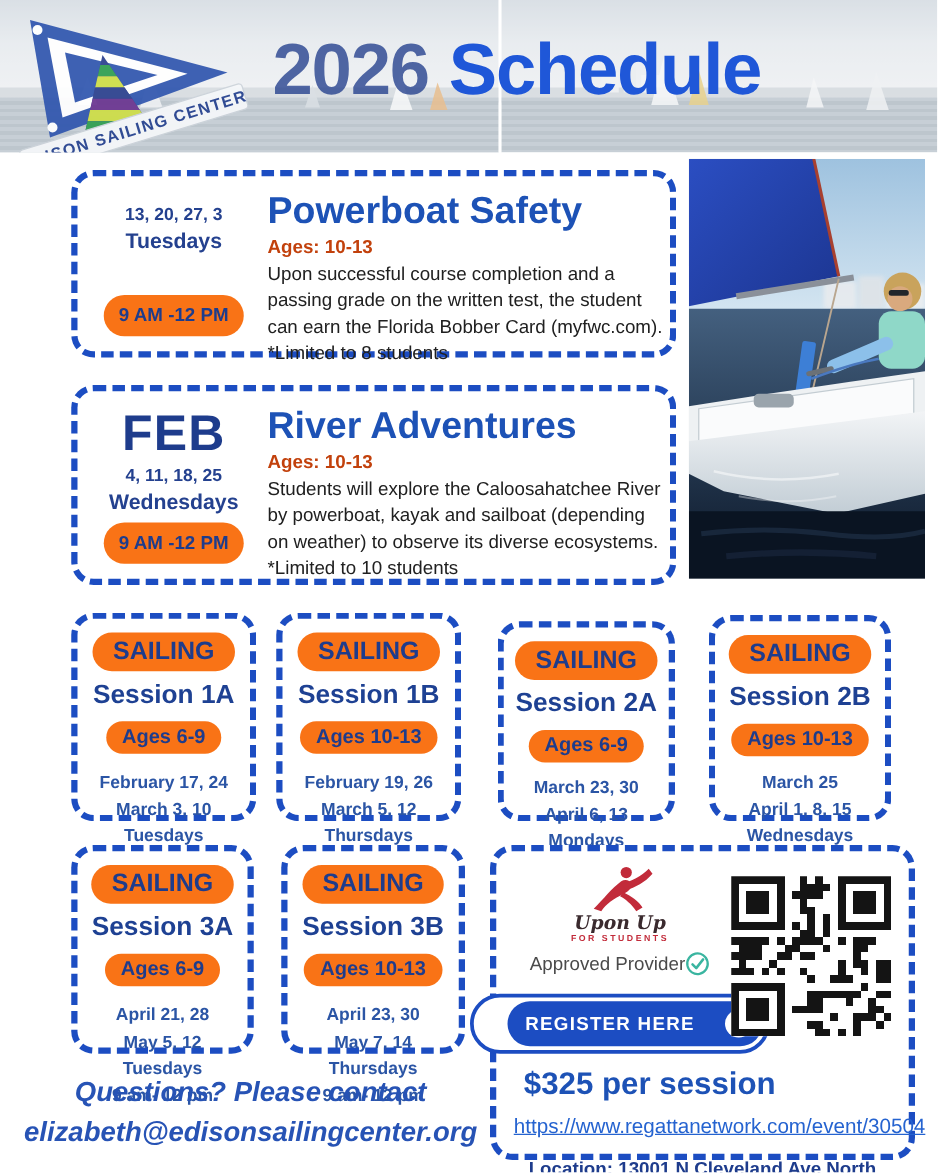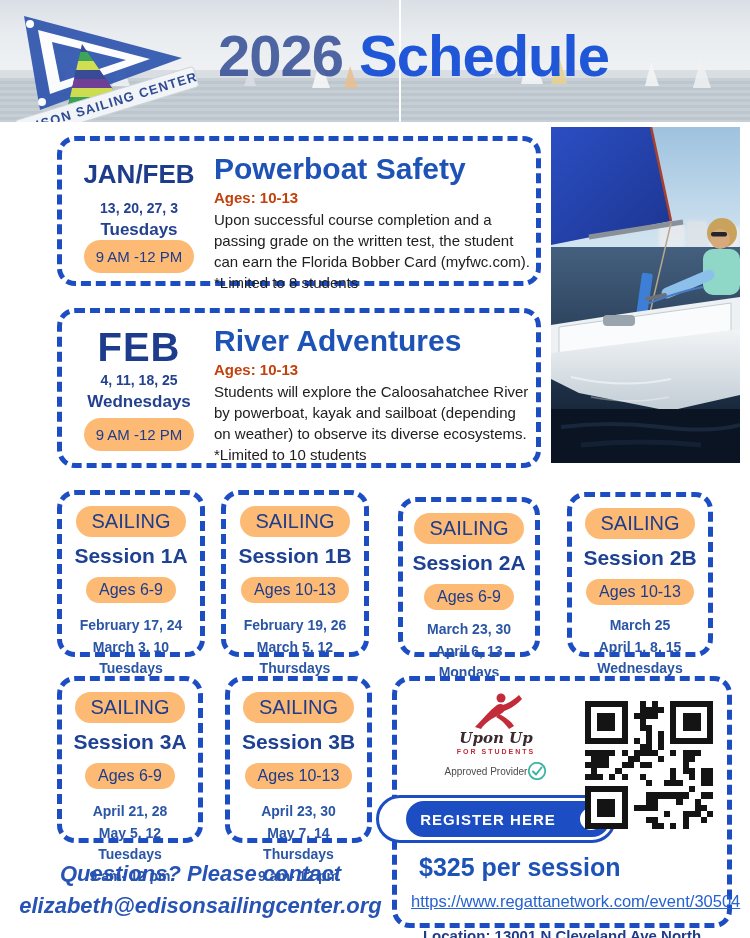--- a/index.html
+++ b/index.html
@@ -28,21 +28,21 @@
   
   .dcard { position:absolute; border:5px dashed #1c4dc2; border-radius:18px; background:#fff; }
 
   
   .program { display:flex; padding:12px 16px 12px 14px; }
   .program .left { width:126px; min-width:126px; display:flex; flex-direction:column; align-items:center; text-align:center; }
   .month-sm { font-size:26px; font-weight:bold; color:#1e3c8c; margin-top:6px; }
   .month-lg { font-size:40px; font-weight:bold; color:#1e3c8c; letter-spacing:1px; }
   .pdates { font-size:14px; font-weight:bold; color:#24418f; margin-top:10px; }
   .pday   { font-size:17px; font-weight:bold; color:#24418f; margin-top:4px; }
-  .pill { background:#fdba74; color:#1e3c8c; font-weight:normal; border-radius:999px; }
+  .pill { background:#f97316; color:#1e3c8c; font-weight:bold; border-radius:999px; }
   .time-pill { margin-top:auto; font-size:15px; padding:8px 12px; white-space:nowrap; }
   .program .right { padding-left:12px; }
   .ptitle { font-size:30px; font-weight:bold; color:#1d52b6; line-height:1.05; margin-bottom:4px; }
   .pages  { font-size:15px; font-weight:bold; color:#c2410c; margin-bottom:3px; }
   .pline  { font-size:15px; color:#202020; line-height:1.42; white-space:nowrap; }
 
   
   .side-photo { position:absolute; left:551px; top:127px; width:189px; height:336px; overflow:hidden; }
 
   
@@ -52,21 +52,21 @@
   .s-ages  { font-size:16px; padding:4px 13px; margin-top:9px; }
   .s-lines { margin-top:12px; font-size:14px; font-weight:bold; color:#2b55a5; line-height:1.55; }
 
   
   .reg { padding:12px 14px; }
   .reg-top { display:flex; }
   .reg-top-left { width:170px; display:flex; flex-direction:column; align-items:center; }
   .stepup-script { font-family:"DejaVu Serif", serif; font-style:italic; font-weight:bold;
                    font-size:15px; color:#3a2a2e; margin-top:-2px; }
   .stepup-sub { font-size:7px; letter-spacing:2px; color:#c22b3a; font-weight:bold; margin-top:1px; }
-  .approved { display:flex; align-items:center; gap:0; margin-top:6px; font-size:10px; color:#4a4a4a;justify-content:flex-end; }
+  .approved { display:flex; align-items:center; gap:0; margin-top:6px; font-size:15px; color:#4a4a4a;justify-content:flex-end; }
   .reg-btn { margin-top:14px; border:3px solid #1c4dc2; background:#fff; border-radius:999px; padding:3px; cursor:pointer; }
   .reg-btn-inner { background:#1c4dc2; border-radius:999px; display:flex; align-items:center; gap:24px; padding:7px 8px 7px 14px;margin-left:24px; }
   .reg-btn-label { color:#fff; font-weight:bold; font-size:15px; letter-spacing:1px; white-space:nowrap; }
   .reg-arrow { width:22px; height:22px; border-radius:50%; background:#fff; color:#1c4dc2;
                display:flex; align-items:center; justify-content:center; font-weight:bold; font-size:16px; line-height:1; }
   .qr-wrap { margin-left:auto; margin-top:8px; width:128px; height:128px; background:#fff; }
   .price { font-size:25px; font-weight:bold; color:#1d52b6; margin:10px 0 0 8px; }
   .reg-link { display:block; font-size:16.5px; color:#2563d0; text-decoration:underline; margin-top:10px; white-space:nowrap; }
   .reg-loc { margin-top:14px; text-align:center; font-size:15px; font-weight:bold; color:#1e3c8c; line-height:1.5; }
 
@@ -142,21 +142,20 @@
     </svg>
 
     <div class="flyer-title">
       <span class="year">2026</span>
       <span class="word">Schedule</span>
     </div>
   </div>
 
   <div class="dcard program" style="left:57px; top:136px; width:484px; height:150px;">
     <div class="left">
-      <div class="month-sm">JAN/FEB</div>
       <div class="pdates">13, 20, 27, 3</div>
       <div class="pday">Tuesdays</div>
       <div class="pill time-pill">9 AM -12 PM</div>
     </div>
     <div class="right">
       <div class="ptitle">Powerboat Safety</div>
       <div class="pages">Ages: 10-13</div>
       <div class="pline">Upon successful course completion and a</div>
       <div class="pline">passing grade on the written test, the student</div>
       <div class="pline">can earn the Florida Bobber Card (myfwc.com).</div>

